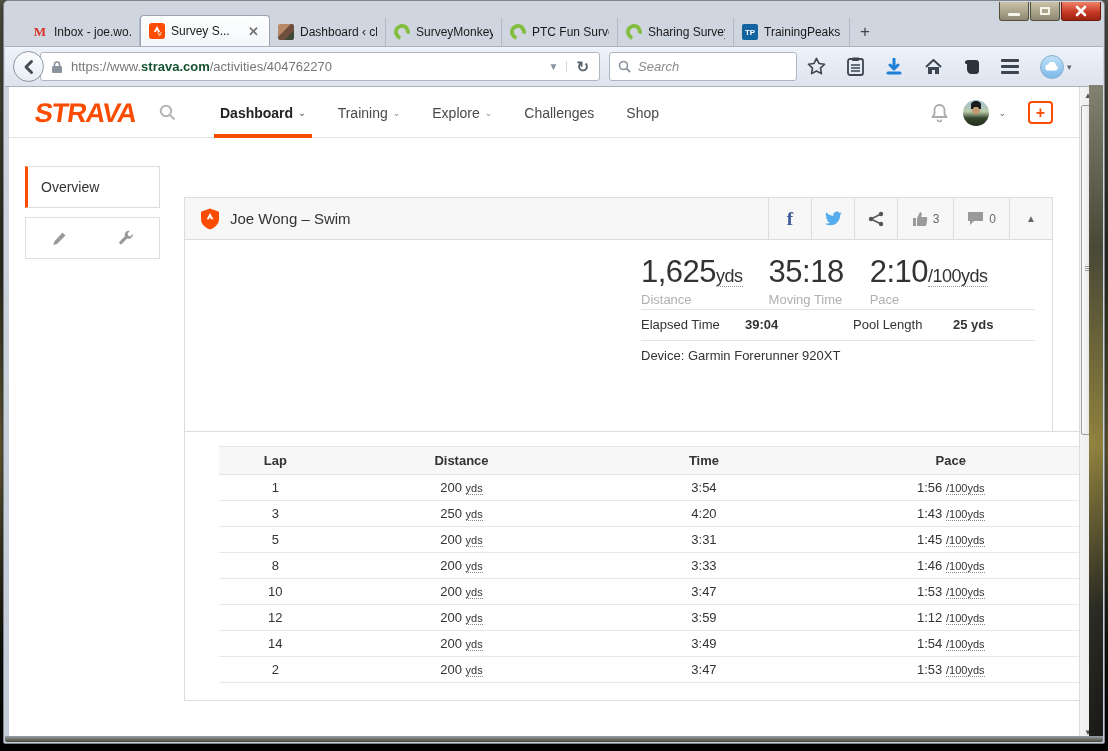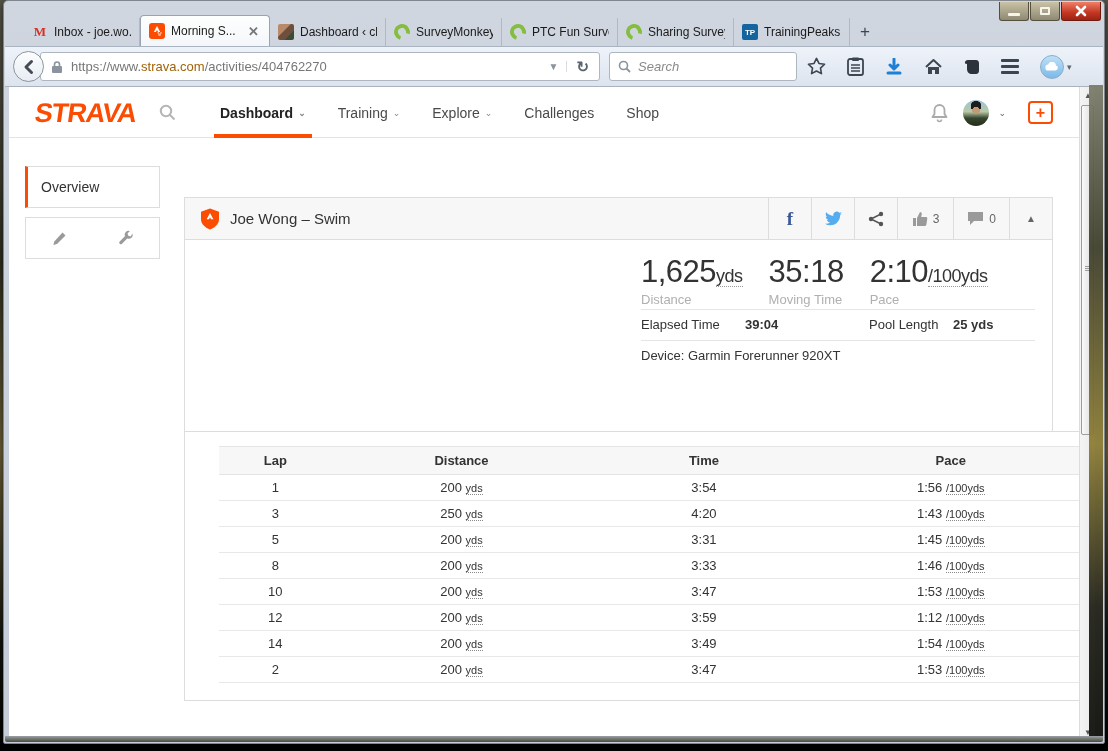--- a/index.html
+++ b/index.html
@@ -45,21 +45,21 @@
 
   
   .nav-toolbar { position:absolute; top:45px; left:1px; right:1px; height:41px;
     background:linear-gradient(180deg,#eef3fa,#dde4ee); border-top:1px solid #aab3c0; border-bottom:1px solid #a9b2bd;
     display:flex; align-items:center; padding:0 8px; }
   .back-btn { width:31px; height:31px; border-radius:50%; border:1px solid #8d959e;
     background:linear-gradient(180deg,#fcfdfe,#e8edf3); display:flex; align-items:center; justify-content:center; z-index:2; }
   .urlbar { height:29px; flex:0 0 560px; margin-left:-4px; background:#fff; border:1px solid #aeb6c0; border-radius:3px;
     display:flex; align-items:center; padding:0 6px 0 10px; font-size:13px; }
   .url-text { flex:1; margin-left:8px; color:#777; white-space:nowrap; overflow:hidden; }
-  .url-domain { color:#a16207; font-weight:normal; }
+  .url-domain { color:#14532d; font-weight:bold; }
   .url-drop { color:#8a939e; font-size:10px; padding:0 8px; border-right:1px solid #d7dce2; }
   .url-reload { color:#5a6570; font-size:15px; padding:0 4px 0 9px; font-weight:bold; }
   .searchbox { height:29px; flex:0 0 188px; margin-left:9px; background:#fff; border:1px solid #aeb6c0; border-radius:3px;
     display:flex; align-items:center; padding:0 8px; }
   .searchbox input { border:none; outline:none; width:130px; font-size:13px; margin-left:7px; font-family:"Liberation Sans",sans-serif; background:transparent; }
   .searchbox input::placeholder { font-style:italic; color:#8a8a8a; }
   .tool-icons { display:flex; align-items:center; margin-left:10px; gap:21px; }
   .menu-icon { display:flex; flex-direction:column; gap:3px; }
   .menu-icon span { width:18px; height:3px; background:#3c4550; border-radius:1px; }
   .cloud-btn { width:24px; height:24px; border-radius:50%; background:linear-gradient(180deg,#bfe0f7,#7db9e8); border:1px solid #86aecc;
@@ -143,21 +143,21 @@
   .stats-row { position:absolute; left:18px; top:14px; display:flex; gap:26px; }
   .stat-value { font-size:31px; color:#333; letter-spacing:-0.5px; white-space:nowrap; }
   .stat-label { font-size:13px; color:#b0b0b0; margin-top:2px; }
   .unit { font-size:18px; border-bottom:1px dotted #999; }
   .unit:empty { border:none; }
   .divider { position:absolute; left:18px; width:394px; border-top:1px solid #e5e5e5; }
   .d1 { top:69px; } .d2 { top:100px; }
   .kv-row { position:absolute; left:18px; top:77px; width:394px; font-size:13px; color:#333; }
   .kv-elapsed-label { position:absolute; left:0; }
   .kv-elapsed-value { position:absolute; left:104px; font-weight:bold; }
-  .kv-pool-label { position:absolute; left:228px; }
+  .kv-pool-label { position:absolute; left:212px; }
   .kv-pool-value { position:absolute; left:312px; font-weight:bold; }
   .device-line { position:absolute; left:18px; top:108px; font-size:13px; color:#333; }
 
   
   .laps-card { left:175px; top:344px; width:902px; height:270px; padding-top:14px;padding-left:34px; }
   table.laps { width:100%; border-collapse:collapse; font-size:13px; color:#333; }
   table.laps th { background:#f7f7f7; border-top:1px solid #e5e5e5; border-bottom:1px solid #e5e5e5;
     height:28px; font-weight:bold; text-align:center; }
   table.laps td { border-bottom:1px solid #e8e8e8; height:26px; text-align:center; }
   .col-lap { width:13%; } .col-dist { width:30%; } .col-time { width:26%; } .col-pace { width:31%; }
@@ -188,21 +188,21 @@
         <span class="favicon fav-gmail">M</span>
         <span class="tab-label">Inbox - joe.wo...</span>
       </div>
       <div class="tab active">
         <span class="favicon fav-strava">
           <svg width="12" height="12" viewBox="0 0 12 12">
               <path d="M6 1l3.2 6H7.1L6 4.9 4.9 7H2.8z" fill="#fff"></path>
               <path d="M7.6 7l1 2 1-2h1.4L9.4 11h-1.6L6.2 7z" fill="#ffb28c"></path>
             </svg>
         </span>
-        <span class="tab-label">Morning S...</span>
+        <span class="tab-label">Survey S...</span>
         <span class="tab-close">✕</span>
       </div>
       <div class="tab">
         <span class="favicon fav-photo"></span>
         <span class="tab-label">Dashboard ‹ ch...</span>
       </div>
       <div class="tab">
         <span class="favicon fav-sm"></span>
         <span class="tab-label">SurveyMonkey...</span>
       </div>

